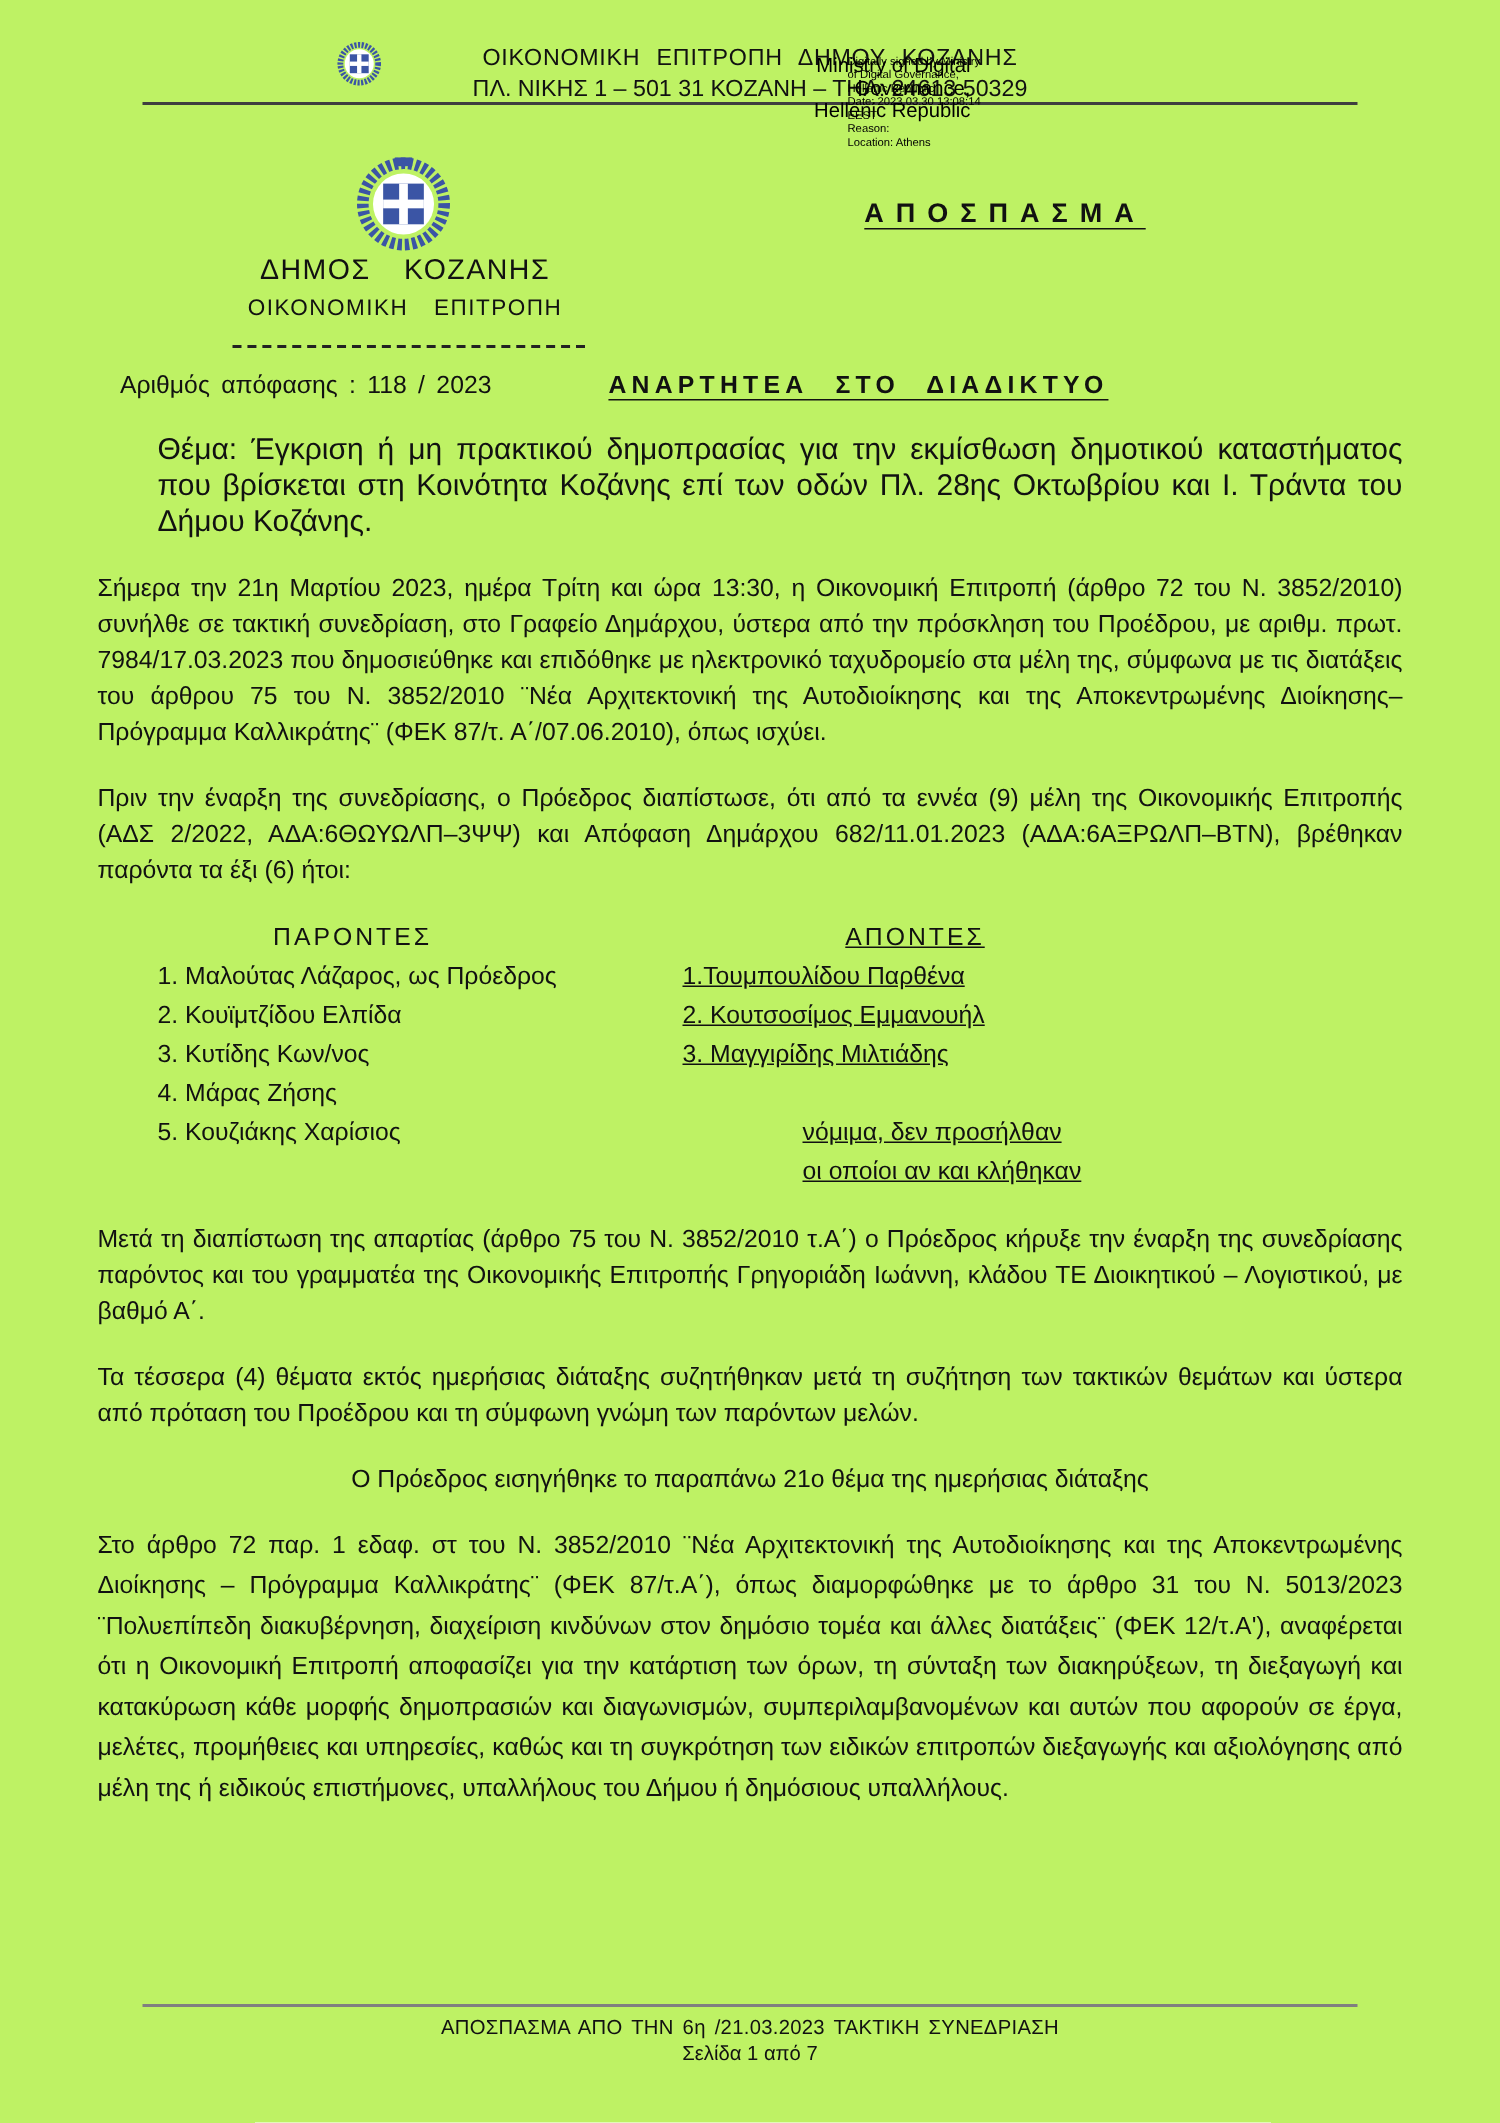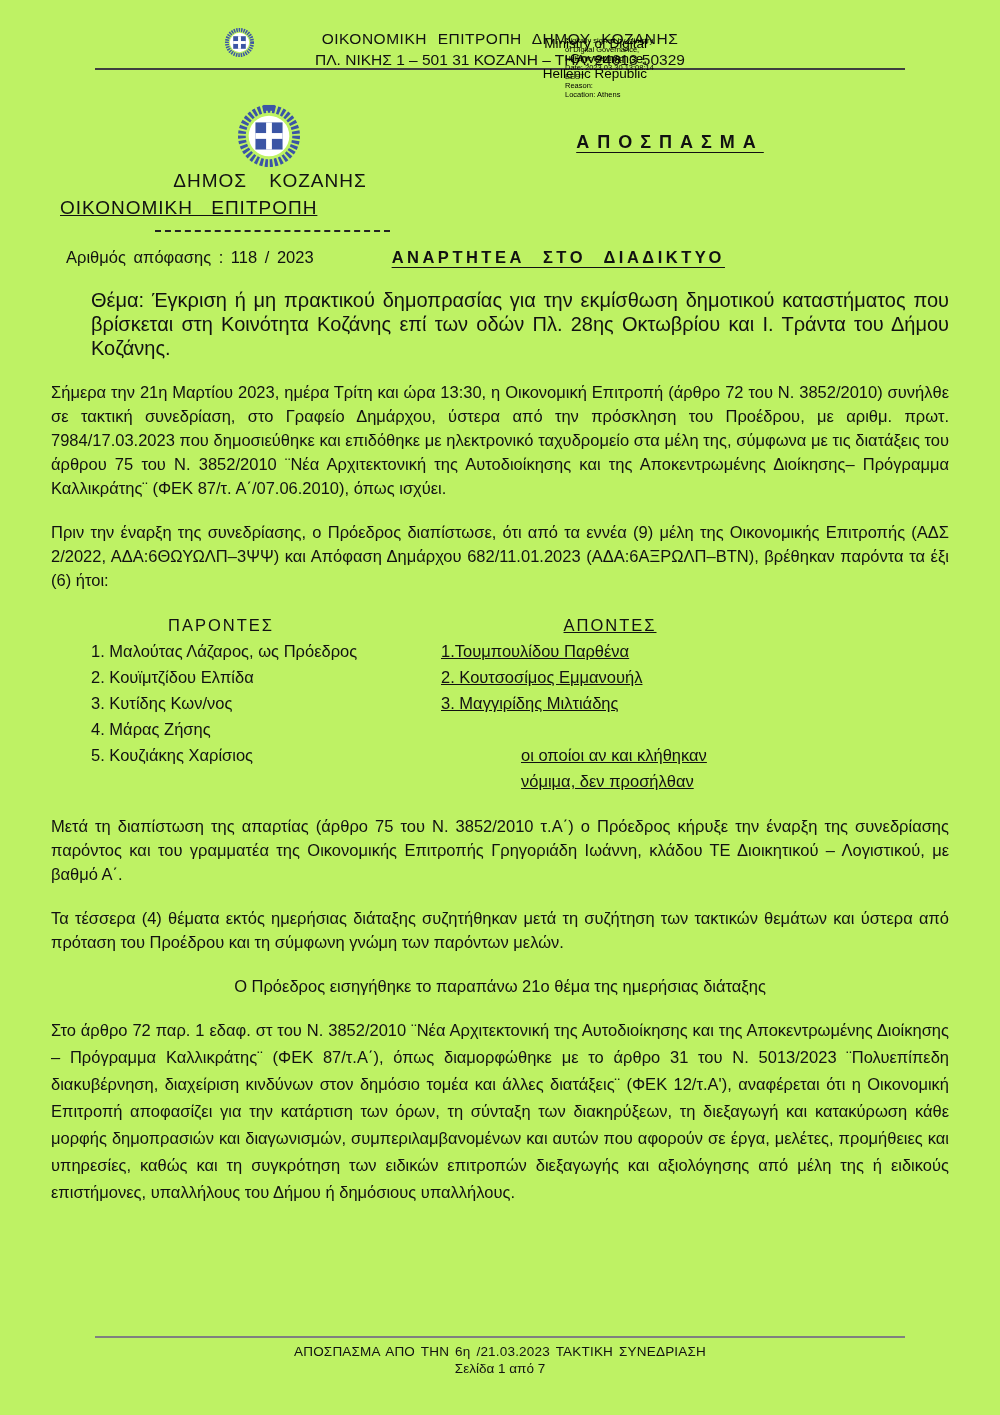--- a/index.html
+++ b/index.html
@@ -25,31 +25,31 @@
     font-weight:500;
   }
   .stamp-small{
     position:absolute;left:565px;top:36px;width:120px;
     font-size:7.5px;line-height:9px;color:#000;text-align:left;
     white-space:pre-line;
   }
   
   .emblem{position:absolute;left:238px;top:92px;width:62px;height:86px;}
   .org-line1{position:absolute;left:60px;top:170px;width:420px;text-align:center;font-size:19px;word-spacing:16px;letter-spacing:1px;}
-  .org-line2{position:absolute;left:60px;top:197px;width:420px;font-size:19px;word-spacing:12px;letter-spacing:1px;text-decoration:underline;}
+  .org-line2{position:absolute;left:60px;top:197px;width:420px;text-align:center;font-size:15px;word-spacing:12px;letter-spacing:1px;}
   .org-divider{position:absolute;left:155px;top:222px;width:235px;border-bottom:2px dashed #222;height:8px;}
   
   .doc-title{
     position:absolute;left:520px;top:132px;width:300px;text-align:center;
     font-size:18px;font-weight:bold;letter-spacing:8px;
     text-decoration:underline;text-underline-offset:4px;
   }
   .doc-subtitle{position:absolute;left:440px;top:185px;width:460px;text-align:center;font-size:16.5px;}
   
-  .body-section{padding:0 51px;}
+  .body-section{padding:0 65px;}
   .decision-row{display:flex;align-items:baseline;margin-top:8px;padding-left:15px;}
   .decision-label{font-size:16.5px;word-spacing:3px;}
   .decision-tag{
     margin-left:78px;font-size:16.5px;font-weight:600;
     letter-spacing:3.5px;word-spacing:10px;
     text-decoration:underline;text-underline-offset:4px;
   }
   .theme{margin:21px 0 0 40px;font-size:20px;line-height:24px;text-align:justify;}
   p.body-par{margin:20px 0 0 0;font-size:16.5px;line-height:24px;text-align:justify;}
   p.body-par.single{text-align:center;}
@@ -138,22 +138,22 @@
         <div class="att-row">3. Κυτίδης Κων/νος</div>
         <div class="att-row">4. Μάρας Ζήσης</div>
         <div class="att-row">5. Κουζιάκης  Χαρίσιος</div>
       </div>
       <div class="att-col-absent">
         <div class="att-header">ΑΠΟΝΤΕΣ</div>
         <div class="att-row">1.Τουμπουλίδου Παρθένα</div>
         <div class="att-row">2. Κουτσοσίμος Εμμανουήλ</div>
         <div class="att-row">3. Μαγγιρίδης Μιλτιάδης</div>
         <div class="att-spacer"></div>
+        <div class="att-note">νόμιμα, δεν προσήλθαν</div>
         <div class="att-note">οι οποίοι αν και κλήθηκαν</div>
-        <div class="att-note">νόμιμα, δεν προσήλθαν</div>
       </div>
     </div>
 
     <p class="body-par">Μετά τη διαπίστωση της απαρτίας (άρθρο 75 του Ν. 3852/2010 τ.Α΄) ο Πρόεδρος κήρυξε την έναρξη της συνεδρίασης παρόντος και του γραμματέα της Οικονομικής Επιτροπής Γρηγοριάδη Ιωάννη, κλάδου ΤΕ Διοικητικού – Λογιστικού, με βαθμό Α΄.</p>
     <p class="body-par">Τα τέσσερα (4) θέματα εκτός ημερήσιας διάταξης συζητήθηκαν μετά τη συζήτηση των τακτικών θεμάτων και ύστερα από πρόταση του Προέδρου και τη σύμφωνη γνώμη των παρόντων μελών.</p>
     <p class="body-par single">Ο Πρόεδρος εισηγήθηκε το παραπάνω 21ο θέμα της ημερήσιας διάταξης</p>
     <p class="body-par wide">Στο άρθρο 72 παρ. 1 εδαφ. στ του Ν. 3852/2010  ¨Νέα Αρχιτεκτονική της Αυτοδιοίκησης και της Αποκεντρωμένης Διοίκησης – Πρόγραμμα Καλλικράτης¨ (ΦΕΚ 87/τ.Α΄), όπως διαμορφώθηκε με το άρθρο 31 του Ν. 5013/2023 ¨Πολυεπίπεδη διακυβέρνηση, διαχείριση κινδύνων στον δημόσιο τομέα και άλλες διατάξεις¨ (ΦΕΚ 12/τ.Α'), αναφέρεται ότι η Οικονομική Επιτροπή αποφασίζει για την κατάρτιση των όρων, τη σύνταξη των διακηρύξεων, τη διεξαγωγή και κατακύρωση κάθε μορφής δημοπρασιών και διαγωνισμών, συμπεριλαμβανομένων και αυτών που αφορούν σε έργα, μελέτες, προμήθειες και υπηρεσίες, καθώς και τη συγκρότηση των ειδικών επιτροπών διεξαγωγής και αξιολόγησης από μέλη της ή ειδικούς επιστήμονες, υπαλλήλους του Δήμου ή δημόσιους υπαλλήλους.</p>
 
   </div>
 

